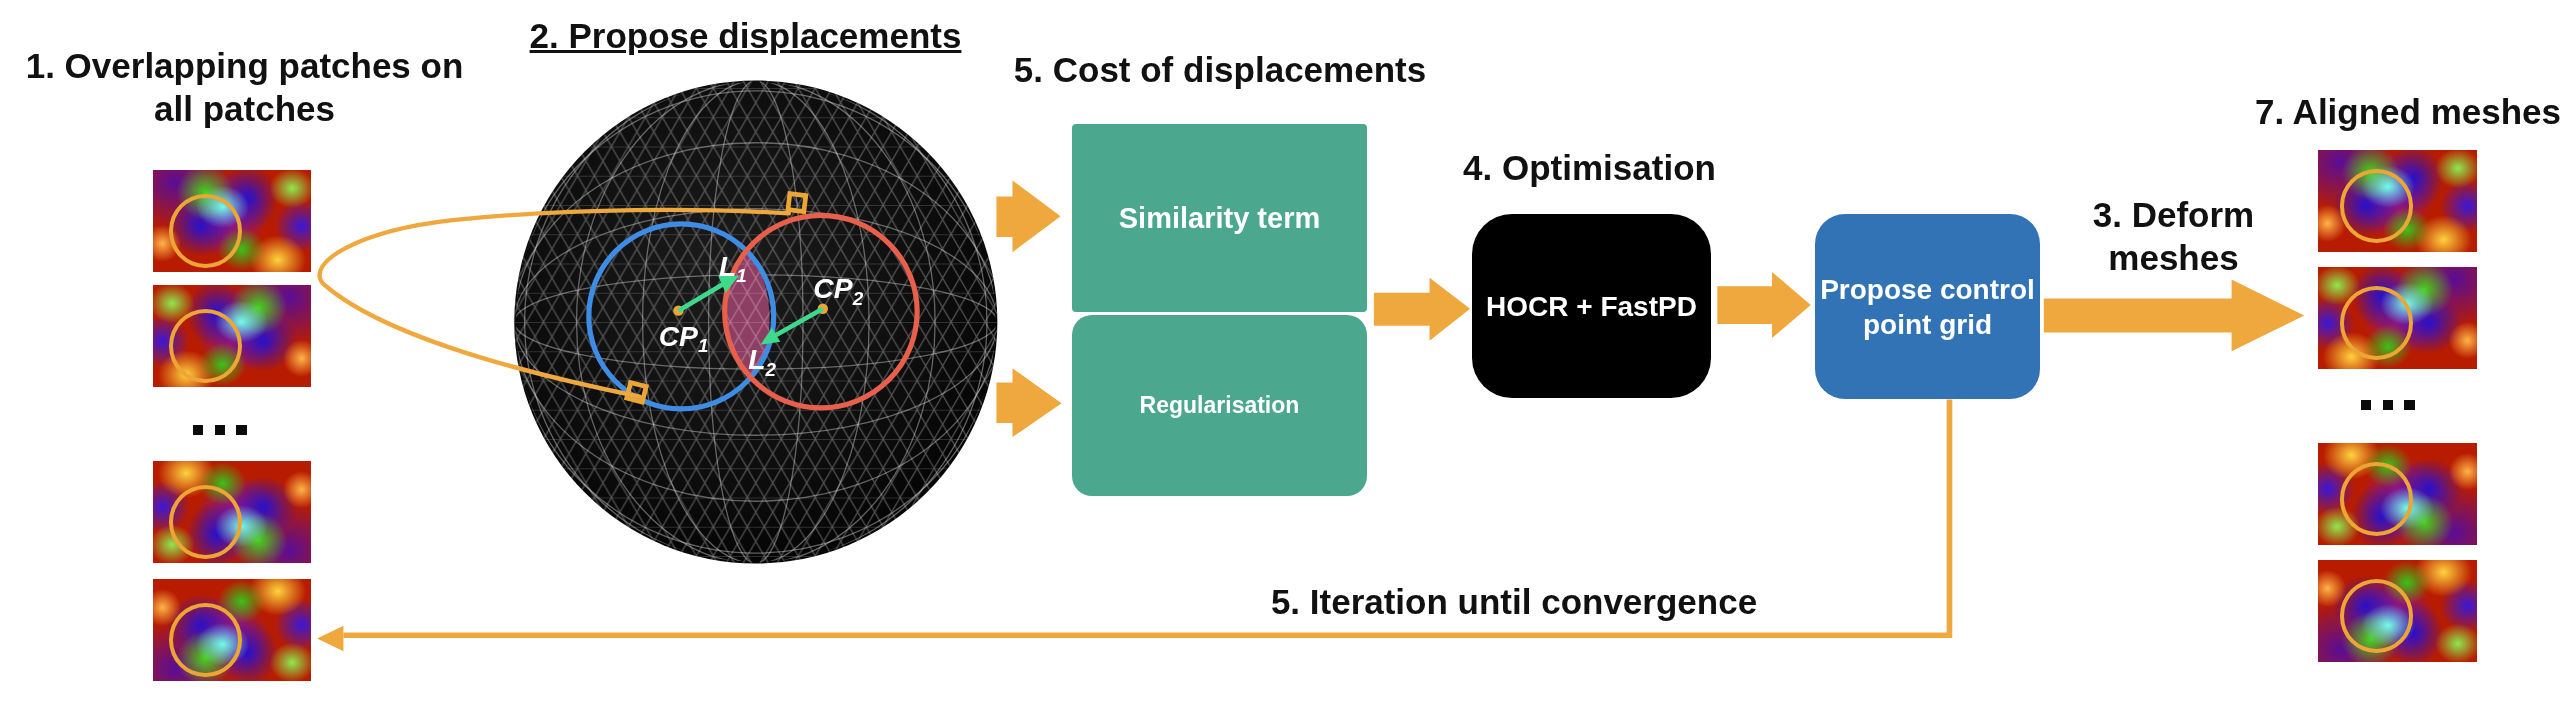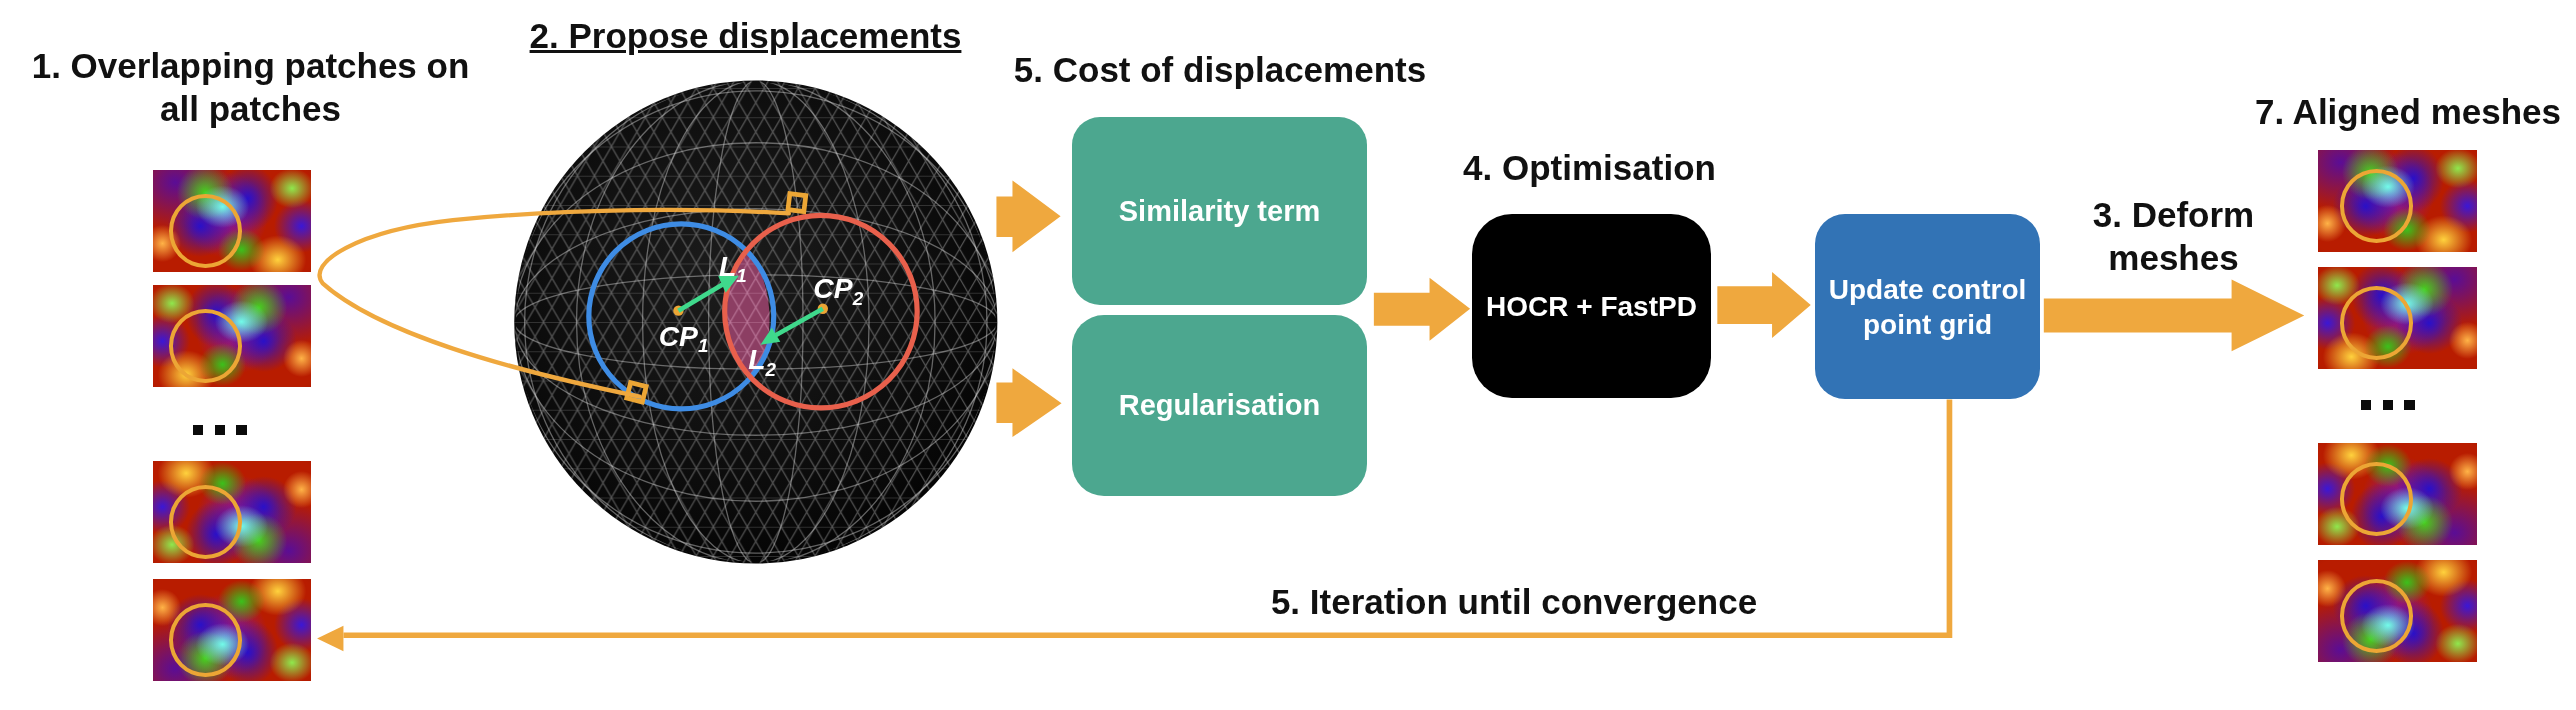--- a/index.html
+++ b/index.html
@@ -1,32 +1,32 @@
 <!DOCTYPE html>
 <html style="font-size:15px"><head>
 <meta charset="utf-8">
 <style>
   html,body{margin:0;padding:0;background:#ffffff;}
   .canvas{position:relative;width:2576px;height:711px;background:#ffffff;overflow:hidden;
           font-family:"Liberation Sans","DejaVu Sans",sans-serif;}
   .gfx{position:absolute;left:0;top:0;}
 
   .title{position:absolute;color:#111;font-weight:bold;font-size:35px;line-height:1.22;text-align:center;}
-  .t1{left:24px;top:45px;width:453px;text-align:center;}
+  .t1{left:18px;top:45px;width:453px;text-align:center;}
   .t2{left:524px;top:15px;width:443px;text-decoration:underline;}
   .t3{left:1010px;top:49px;width:420px;}
   .t4{left:1461px;top:147px;width:257px;}
   .t5{left:1264px;top:581px;width:500px;text-align:center;}
   .t6{left:2066px;top:194px;width:215px;}
   .t7{left:2244px;top:91px;width:328px;}
 
   .box{position:absolute;display:flex;align-items:center;justify-content:center;
        color:#fff;font-weight:bold;text-align:center;line-height:1.25;}
-  .box-sim{left:1072px;top:117px;width:295px;height:188px;border-radius:28px;background:#4CA78F;font-size:29px;}
-  .box-reg{left:1072px;top:315px;width:295px;height:181px;border-radius:32px;background:#4CA78F;font-size:29px;}
+  .box-sim{left:1072px;top:124px;width:295px;height:188px;border-radius:4px;background:#4CA78F;font-size:29px;}
+  .box-reg{left:1072px;top:315px;width:295px;height:181px;border-radius:20px;background:#4CA78F;font-size:23px;}
   .box-opt{left:1472px;top:214px;width:239px;height:184px;border-radius:40px;background:#000;font-size:28px;}
   .box-upd{left:1815px;top:214px;width:225px;height:185px;border-radius:30px;background:#3273B5;font-size:28px;}
 
   .patch{position:absolute;width:158px;height:102px;overflow:hidden;}
   .patch.r{width:159px;}
   .patch .bg{position:absolute;inset:0;
     background:
       radial-gradient(26% 32% at 44% 36%, #72fbe9, rgba(114,251,233,0) 65%),
       radial-gradient(30% 45% at 33% 22%, #46d01d, rgba(70,208,29,0) 60%),
       radial-gradient(22% 30% at 88% 18%, #8fe84d, rgba(143,232,77,0) 65%),
@@ -148,21 +148,21 @@
     <span>3. Deform</span><br>
     <span>meshes</span>
   </div>
   <div class="title t7">7. Aligned meshes</div>
 
   <div class="box box-sim">Similarity term</div>
   <div class="box box-reg">Regularisation</div>
   <div class="box box-opt">HOCR + FastPD</div>
   <div class="box box-upd">
     <div>
-      <span>Update control</span><br>
+      <span>Propose control</span><br>
       <span>point grid</span>
     </div>
   </div>
 
   <div class="patch" style="left:153px;top:170px;">
     <div class="bg v1"></div>
       <div class="ring"></div>
   </div>
   <div class="patch" style="left:153px;top:285px;">
     <div class="bg v2"></div>

